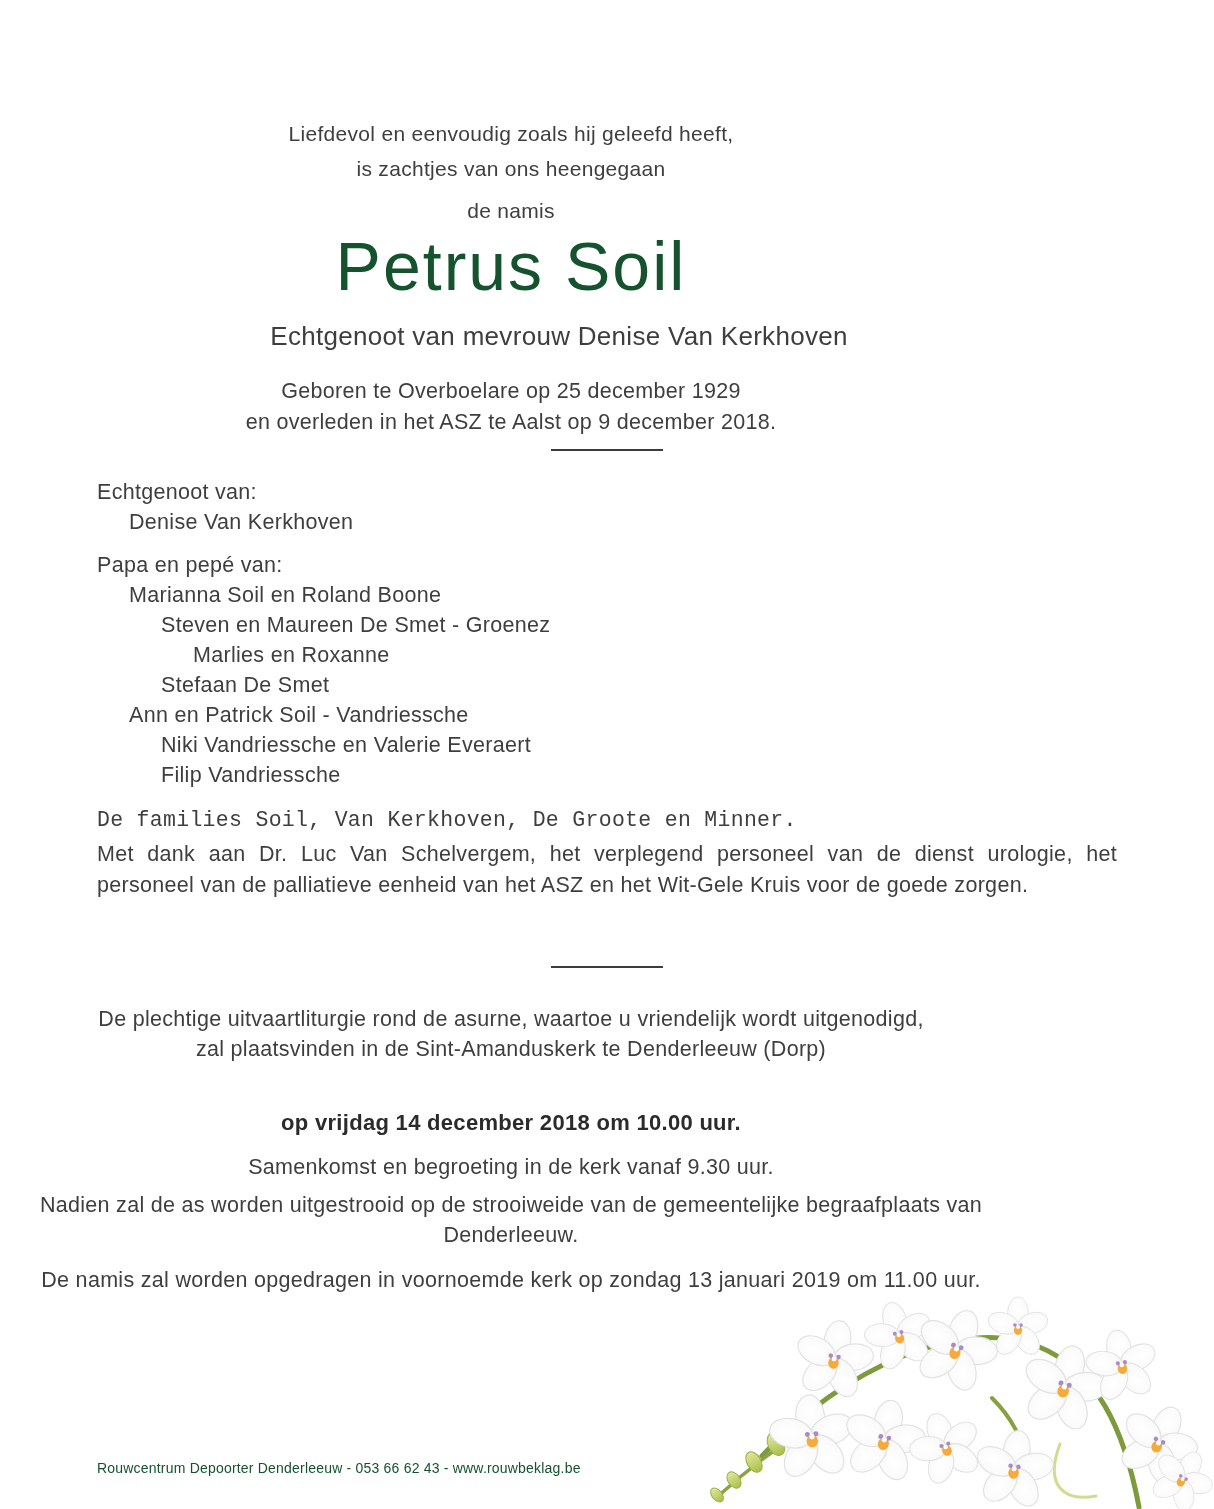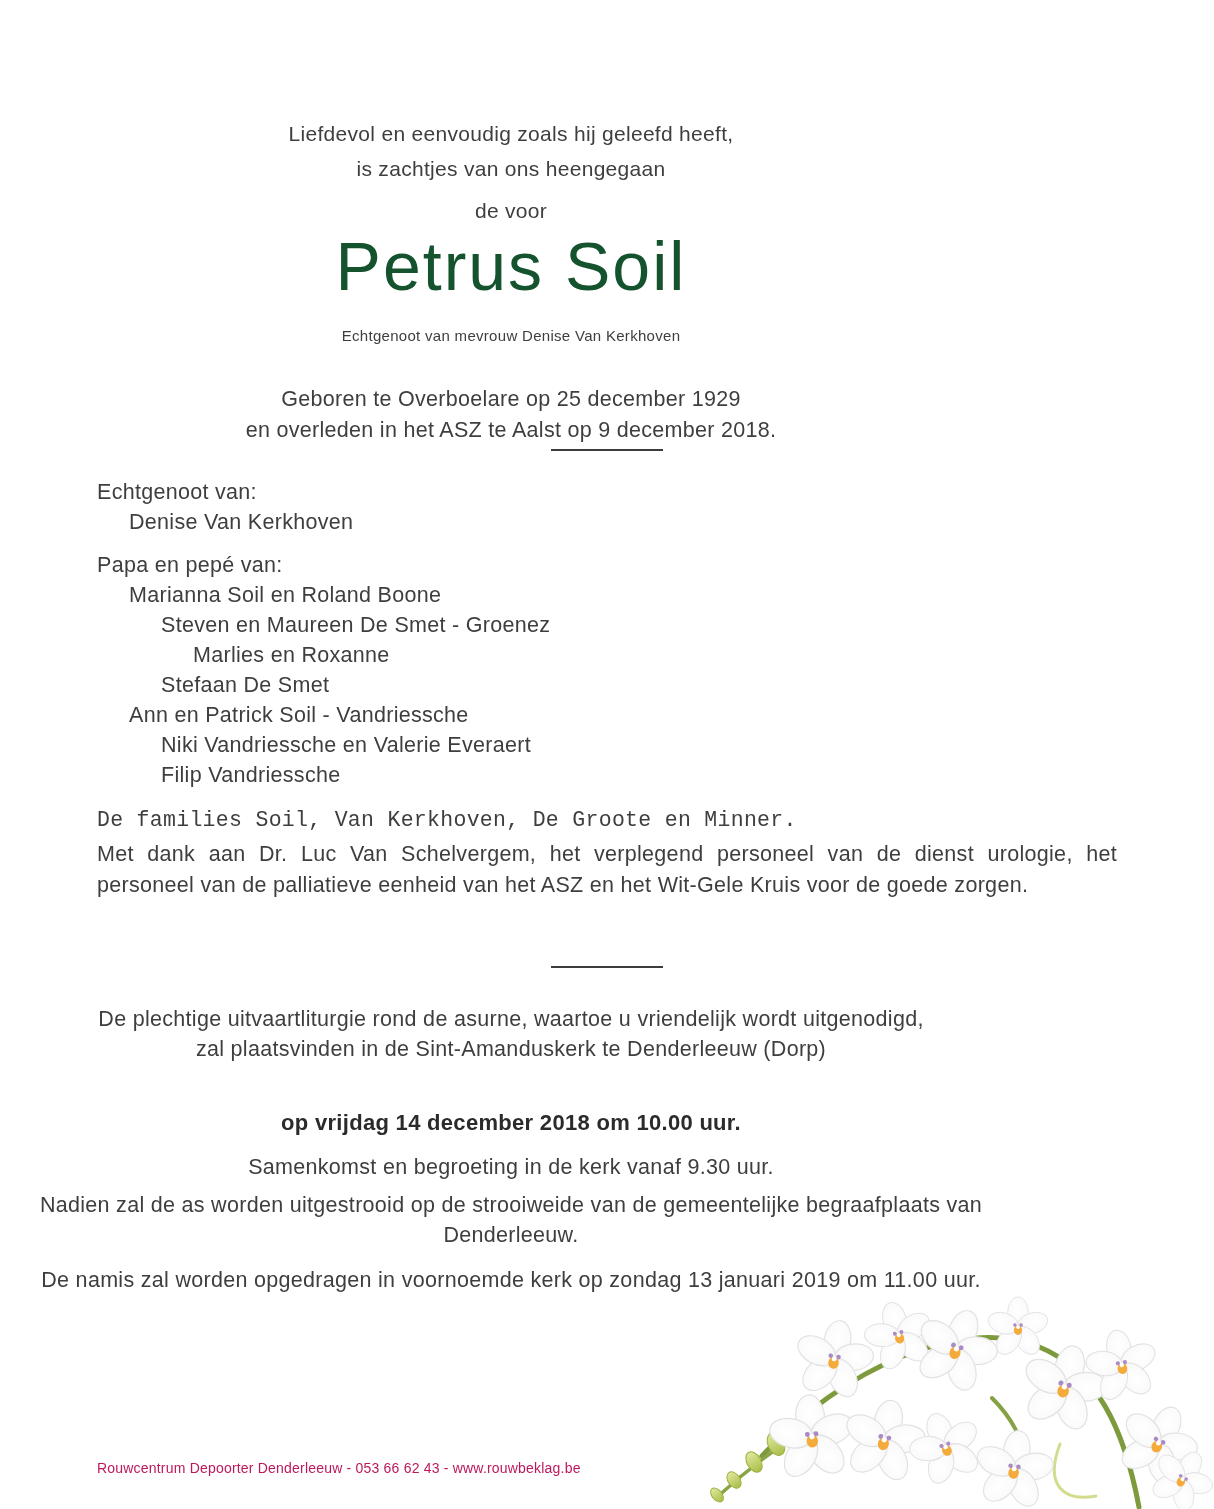--- a/index.html
+++ b/index.html
@@ -22,22 +22,22 @@
   #intro        { top: 116px; font-size: 21px; line-height: 35px; }
   #salutation   { top: 196px; font-size: 21px; line-height: 30px; }
   #deceased-name{
     top: 224px;
     font-size: 68px;
     line-height: 84px;
     font-weight: 400;
     color: #14532d;
     letter-spacing: 2px;
   }
-  #spouse-line  { top: 321px; font-size: 15px; line-height: 30px; }
-  #born-died    { top: 384px; font-size: 21.5px; line-height: 31px; }
+  #spouse-line  { top: 321px; font-size: 26px; line-height: 30px; padding-left: 48px; }
+  #born-died    { top: 376px; font-size: 21.5px; line-height: 31px; }
 
   .divider {
     position: absolute;
     left: 50%;
     transform: translateX(-50%);
     width: 112px;
     height: 0;
     border-top: 2px solid #3c3c3c;
   }
   #divider-1 { top: 449px; }
@@ -82,35 +82,35 @@
     width: 522px;
     height: 261px;
   }
 
   #footer-line {
     position: absolute;
     left: 97px;
     top: 1458px;
     font-size: 14px;
     line-height: 20px;
-    color: #be185d;
+    color: #14532d;
     letter-spacing: 0.2px;
   }
 </style>
 </head>
 <body>
 
 <div class="page">
 
   <div class="centered" id="intro">
     <div>Liefdevol en eenvoudig zoals hij geleefd heeft,</div>
     <div>is zachtjes van ons heengegaan</div>
   </div>
 
-  <div class="centered" id="salutation">de voor</div>
+  <div class="centered" id="salutation">de namis</div>
 
   <div class="centered" id="deceased-name">Petrus Soil</div>
 
   <div class="centered" id="spouse-line">Echtgenoot van mevrouw Denise Van Kerkhoven</div>
 
   <div class="centered" id="born-died">
     <div>Geboren te Overboelare op 25 december 1929</div>
     <div>en overleden in het ASZ te Aalst op 9 december 2018.</div>
   </div>
 

